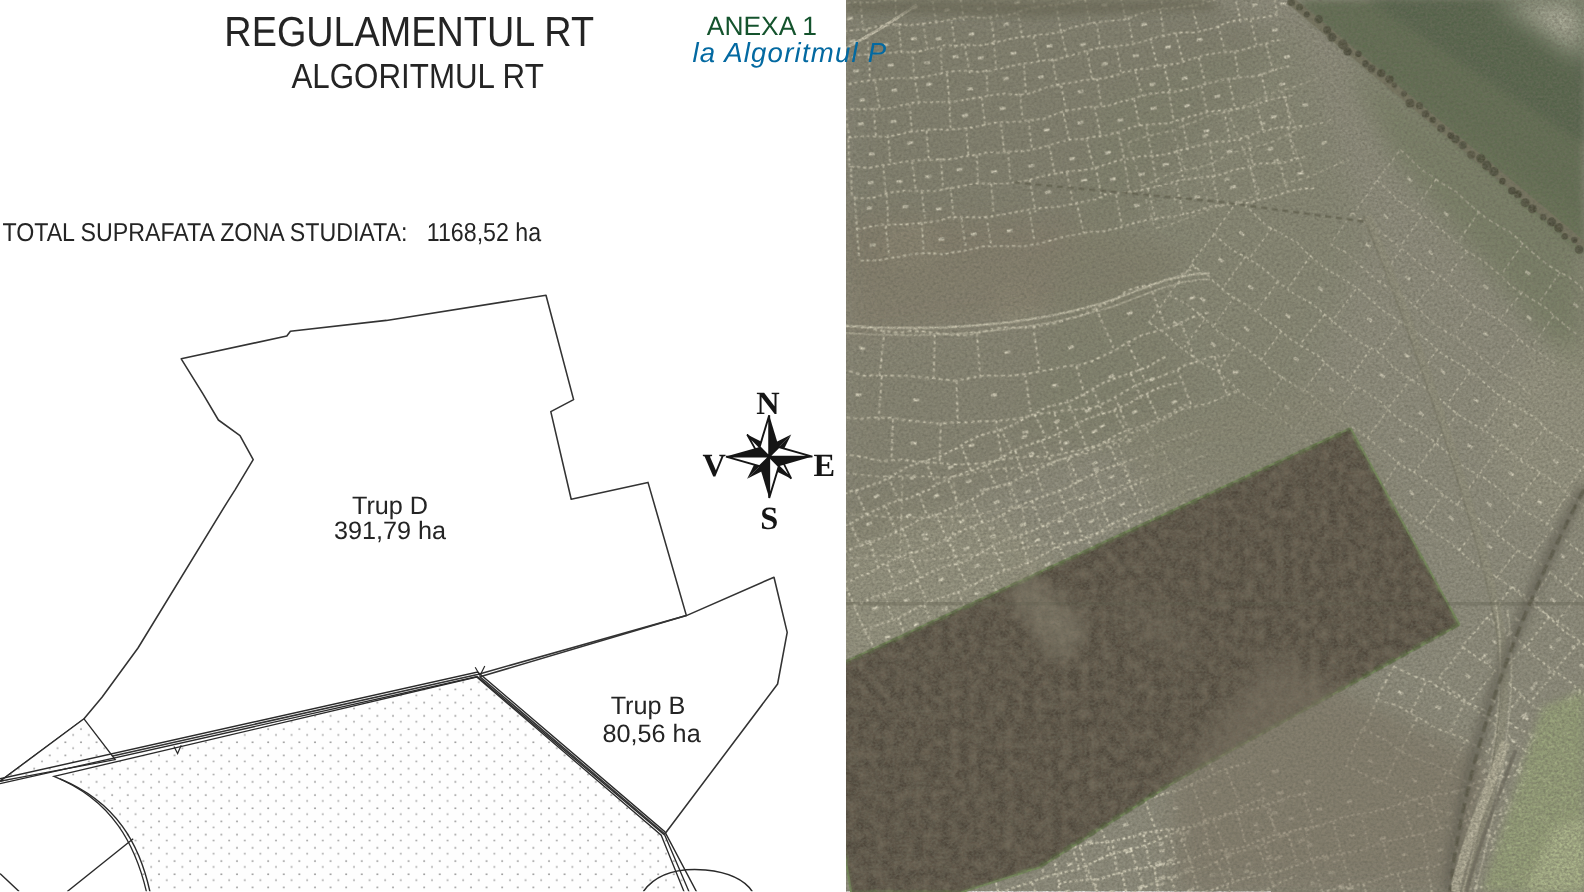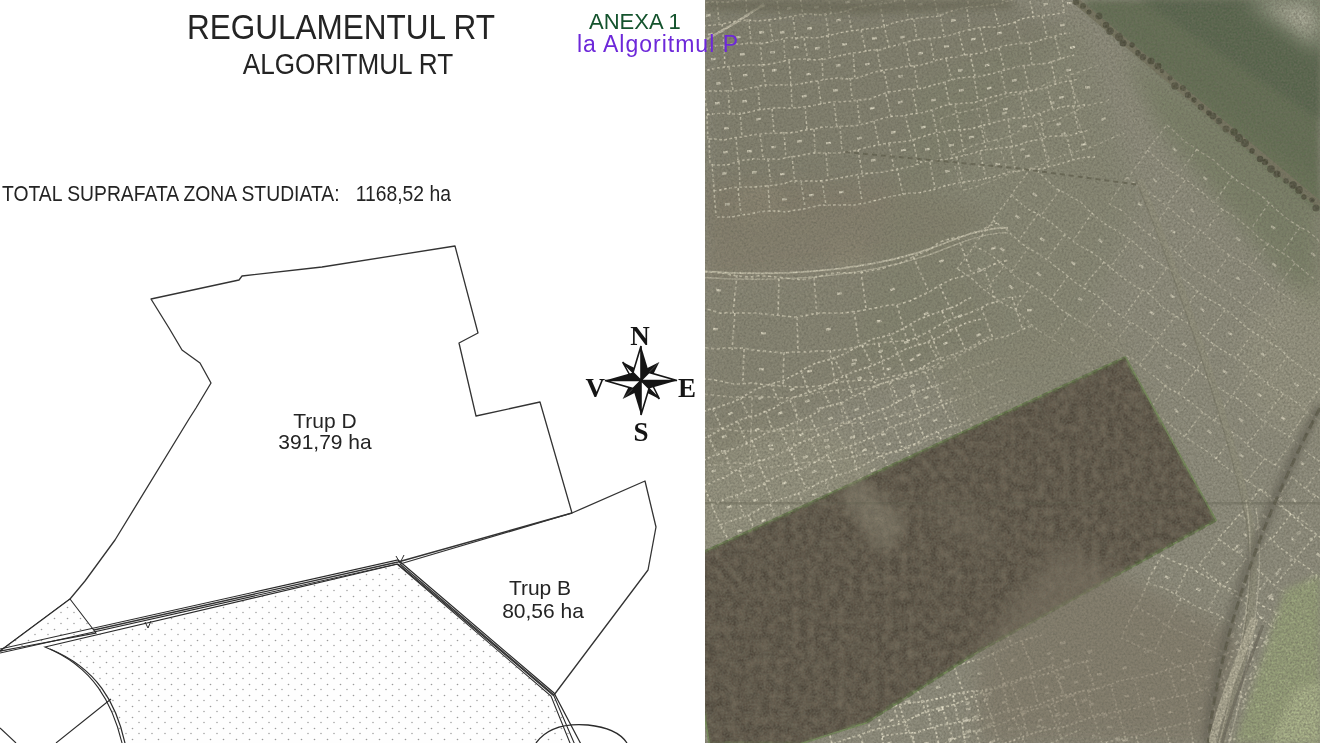--- a/index.html
+++ b/index.html
@@ -8,21 +8,21 @@
 </style>
 </head>
 <body>
 
 <div class="abs" style="left:-9px;top:7px;width:700px;text-align:center;font-size:35px;color:#242424;transform:scaleX(0.9);">REGULAMENTUL RT</div>
 
 <div class="abs" style="left:-2px;top:48px;width:700px;text-align:center;font-size:29px;color:#242424;transform:scaleX(0.9);">ALGORITMUL RT</div>
 
 <div class="abs" style="left:589px;top:9px;width:145px;text-align:left;font-size:22px;color:#14532d;">ANEXA 1</div>
 
-<div class="abs" style="left:577px;top:31px;font-size:23px;letter-spacing:1px;color:#6d28d9;z-index:10;">la Algoritmul P</div>
+<div class="abs" style="left:577px;top:31px;font-size:23px;letter-spacing:1px;color:#0369a1;z-index:10;font-style:italic;">la Algoritmul P</div>
 
 <div class="abs" style="left:2px;top:181px;font-size:21.6px;color:#242424;transform:scaleX(0.895);transform-origin:left center;">TOTAL SUPRAFATA ZONA STUDIATA: &nbsp; 1168,52 ha</div>
 
 <svg class="abs" style="left:0;top:0;" width="710" height="743" viewBox="0 0 710 743">
   <defs>
 
     <pattern id="stip" width="13" height="11" patternUnits="userSpaceOnUse">
       <rect width="13" height="11" fill="#fefefe"></rect>
       <circle cx="2.5" cy="2.5" r="0.8" fill="#9a9a9a"></circle>
       <circle cx="9" cy="7.5" r="0.8" fill="#a5a5a5"></circle>

